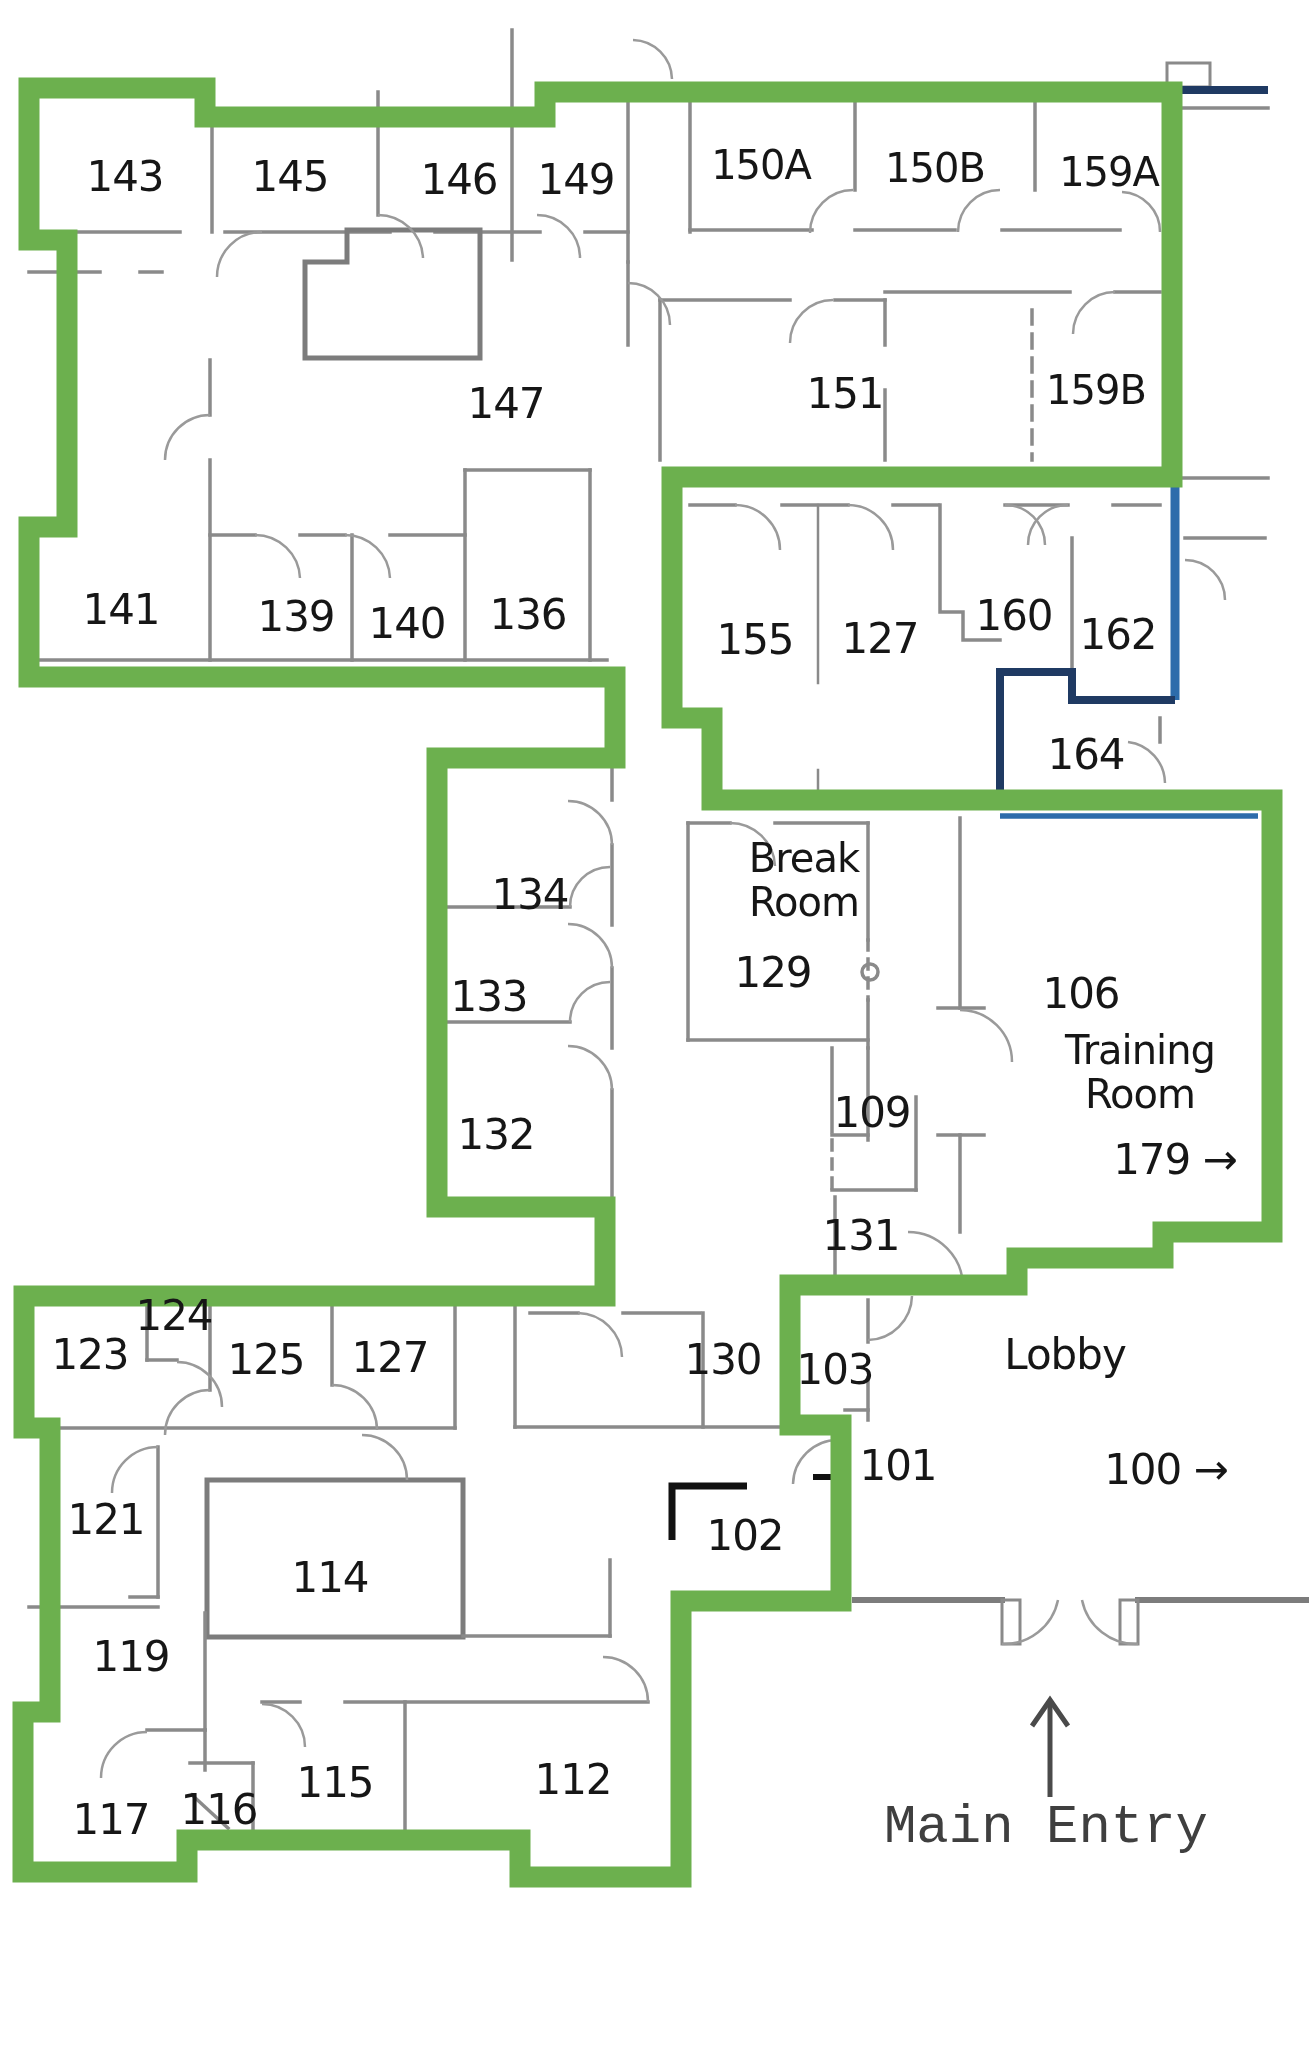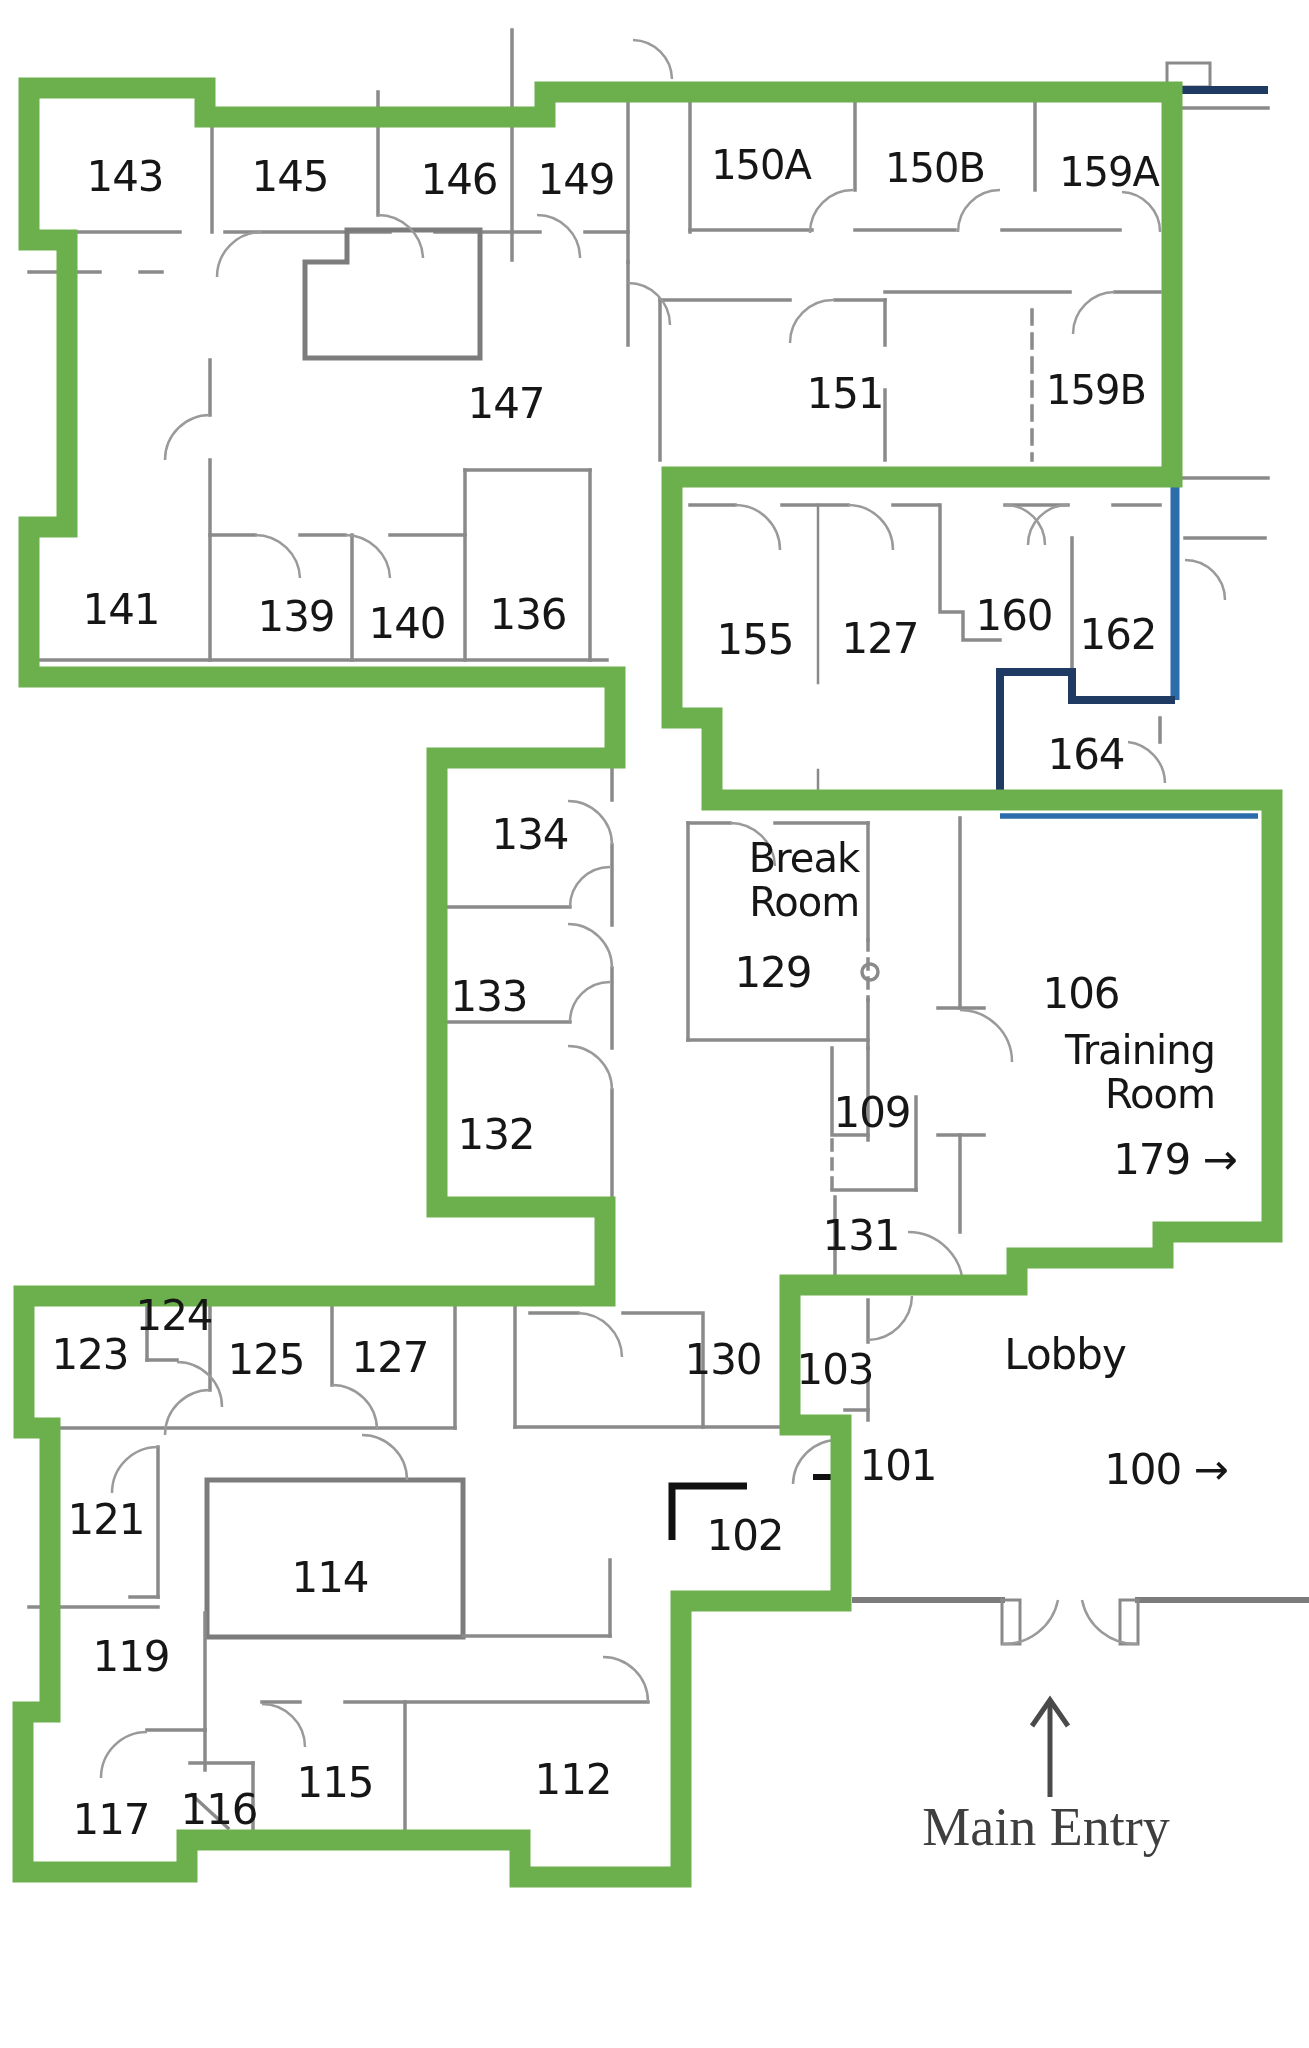--- a/index.html
+++ b/index.html
@@ -13,26 +13,26 @@
   }
   .stage svg{position:absolute;left:0;top:0;}
   .lbl{
     position:absolute;
     transform:translate(-50%,-50%);
     color:#161616;
     font-size:42px;
     line-height:1.1;
     letter-spacing:-1px;
     white-space:pre-line;
-    text-align:right;
+    text-align:center;
   }
   .lbl.sm{font-size:40px;}
   .lbl.area{font-size:40px;}
   .lbl.serif{
-    font-family:Liberation Serif, serif;
+    font-family:Liberation Mono, monospace;
     font-size:54px;
     color:#3f3f3f;
     letter-spacing:0;
     white-space:nowrap;
   }
 </style>
 </head>
 <body>
 
 <div class="stage">
@@ -210,21 +210,21 @@
   <span class="lbl sm" style="left:1096px;top:390px">159B</span>
   <span class="lbl" style="left:121px;top:610px">141</span>
   <span class="lbl" style="left:296px;top:617px">139</span>
   <span class="lbl" style="left:407px;top:624px">140</span>
   <span class="lbl" style="left:528px;top:615px">136</span>
   <span class="lbl" style="left:755px;top:640px">155</span>
   <span class="lbl" style="left:880px;top:639px">127</span>
   <span class="lbl" style="left:1014px;top:616px">160</span>
   <span class="lbl" style="left:1118px;top:635px">162</span>
   <span class="lbl" style="left:1086px;top:755px">164</span>
-  <span class="lbl" style="left:530px;top:835px">134</span>
+  <span class="lbl" style="left:530px;top:895px">134</span>
   <span class="lbl area" style="left:804px;top:880px">Break
 Room</span>
   <span class="lbl" style="left:773px;top:973px">129</span>
   <span class="lbl" style="left:489px;top:997px">133</span>
   <span class="lbl" style="left:1081px;top:994px">106</span>
   <span class="lbl area" style="left:1140px;top:1072px">Training
 Room</span>
   <span class="lbl" style="left:496px;top:1135px">132</span>
   <span class="lbl" style="left:872px;top:1113px">109</span>
   <span class="lbl" style="left:1175px;top:1160px">179 →</span>

